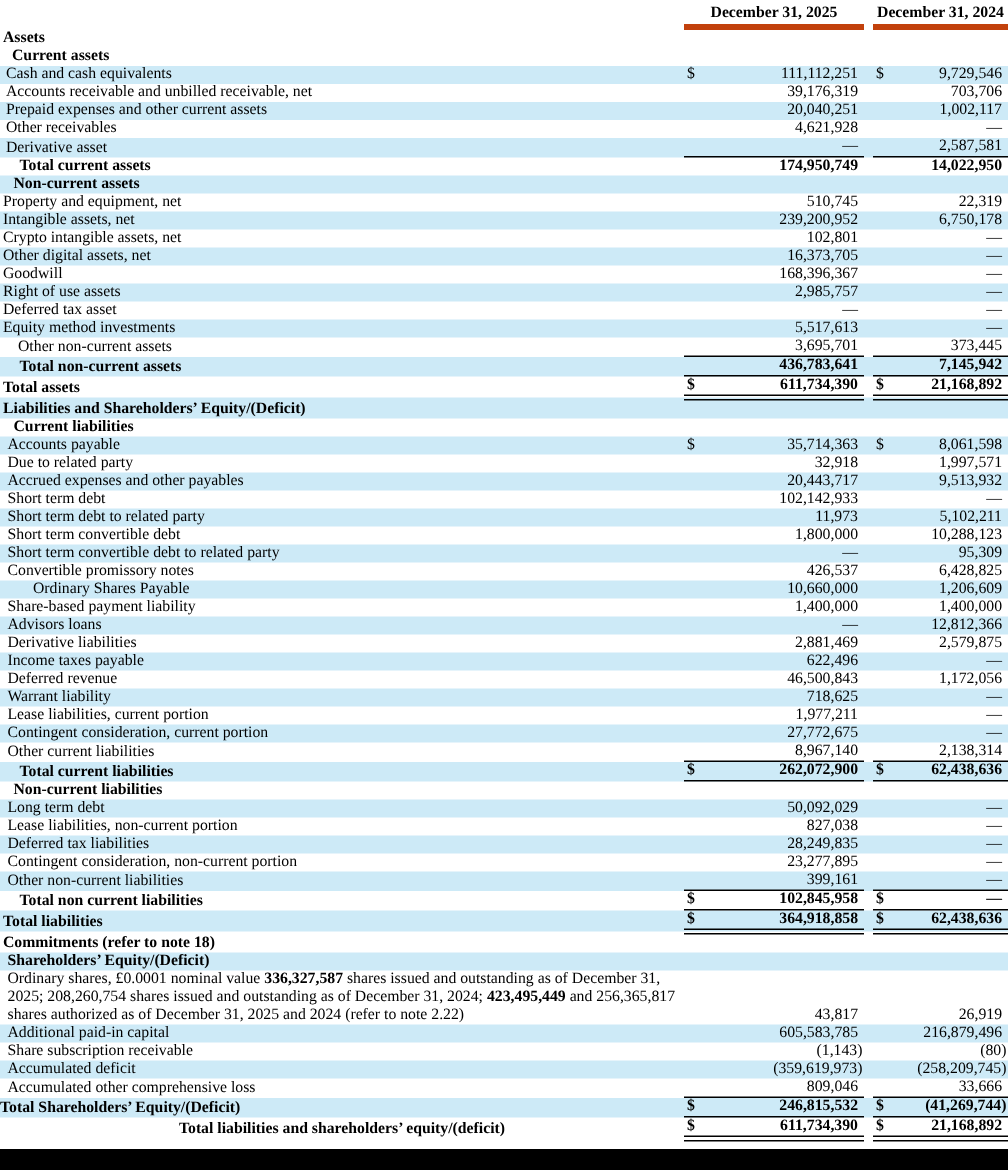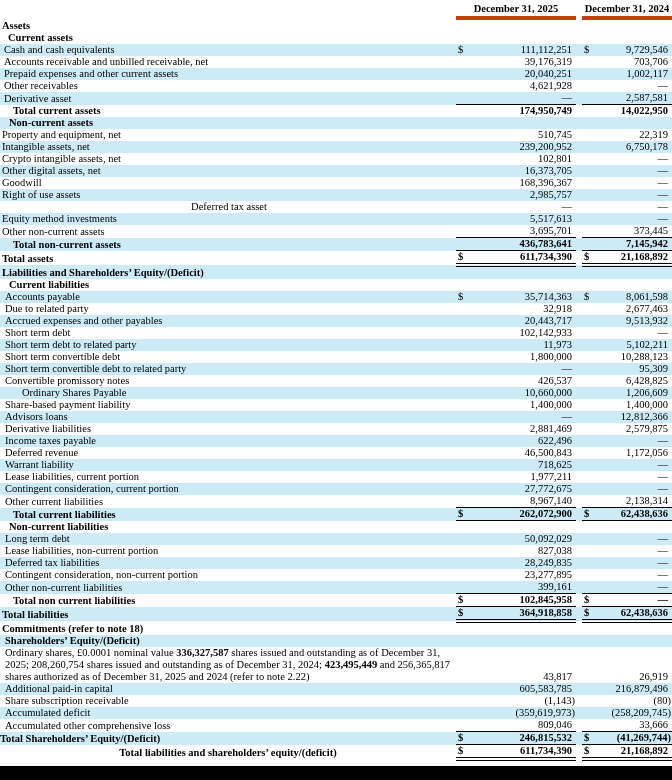--- a/index.html
+++ b/index.html
@@ -167,37 +167,37 @@
       </tr>
       <tr class="blue">
         <td class="lbl" style="padding-left: 2px;">Right of use assets</td>
         <td class="ds"></td>
         <td class="val">2,985,757</td>
         <td></td>
         <td class="ds"></td>
         <td class="val">—</td>
       </tr>
       <tr>
-        <td class="lbl" style="padding-left: 2px; text-align: center;">Deferred tax asset</td>
+        <td class="lbl" style="padding-left: 2px;">Deferred tax asset</td>
         <td class="ds"></td>
         <td class="val">—</td>
         <td></td>
         <td class="ds"></td>
         <td class="val">—</td>
       </tr>
       <tr class="blue">
         <td class="lbl" style="padding-left: 2px;">Equity method investments</td>
         <td class="ds"></td>
         <td class="val">5,517,613</td>
         <td></td>
         <td class="ds"></td>
         <td class="val">—</td>
       </tr>
       <tr>
-        <td class="lbl" style="padding-left: 2px;">Other non-current assets</td>
+        <td class="lbl" style="padding-left: 12px;">Other non-current assets</td>
         <td class="ds u1"></td>
         <td class="val u1">3,695,701</td>
         <td></td>
         <td class="ds u1"></td>
         <td class="val u1">373,445</td>
       </tr>
       <tr class="blue b">
         <td class="lbl" style="padding-left: 13px;">Total non-current assets</td>
         <td class="ds u1"></td>
         <td class="val u1">436,783,641</td>
@@ -236,21 +236,21 @@
         <td></td>
         <td class="ds">$</td>
         <td class="val">8,061,598</td>
       </tr>
       <tr>
         <td class="lbl" style="padding-left: 5px;">Due to related party</td>
         <td class="ds"></td>
         <td class="val">32,918</td>
         <td></td>
         <td class="ds"></td>
-        <td class="val">2,677,463</td>
+        <td class="val">1,997,571</td>
       </tr>
       <tr class="blue">
         <td class="lbl" style="padding-left: 5px;">Accrued expenses and other payables</td>
         <td class="ds"></td>
         <td class="val">20,443,717</td>
         <td></td>
         <td class="ds"></td>
         <td class="val">9,513,932</td>
       </tr>
       <tr>

